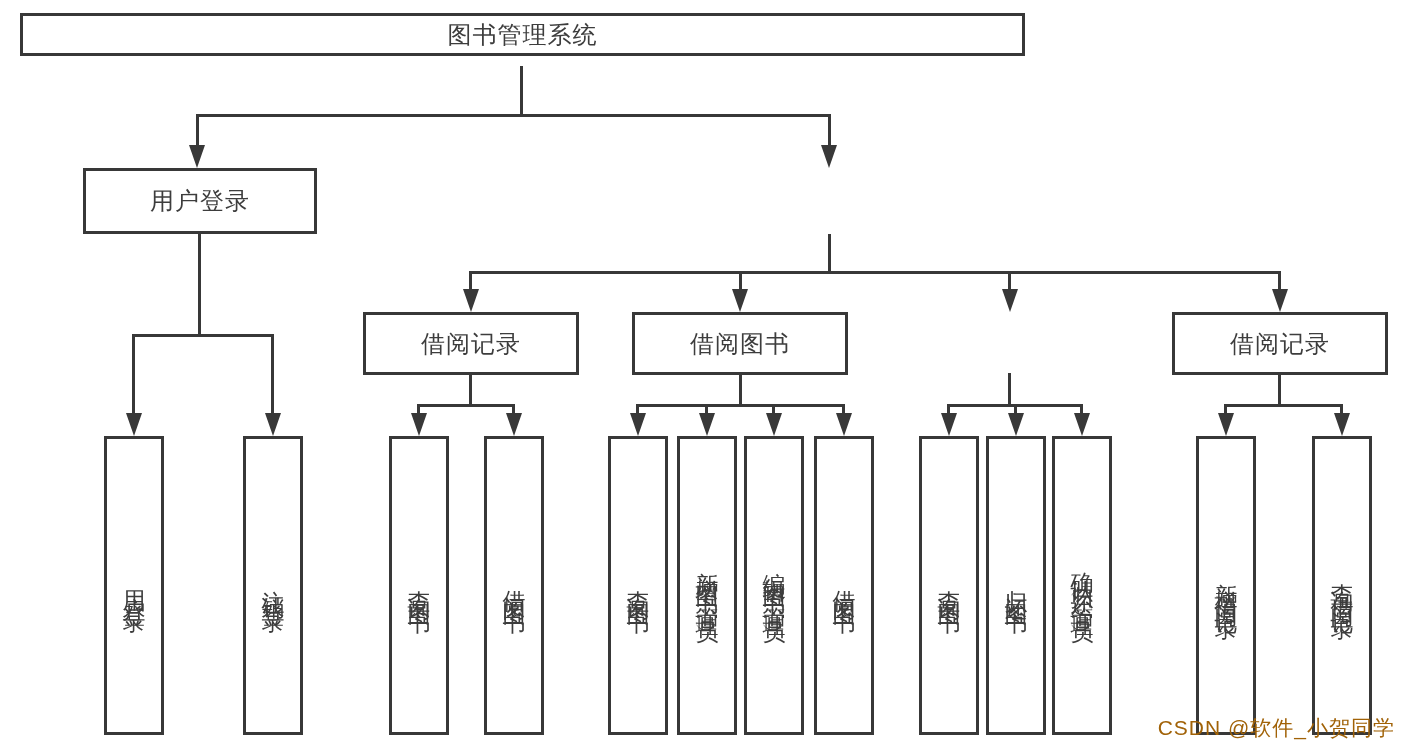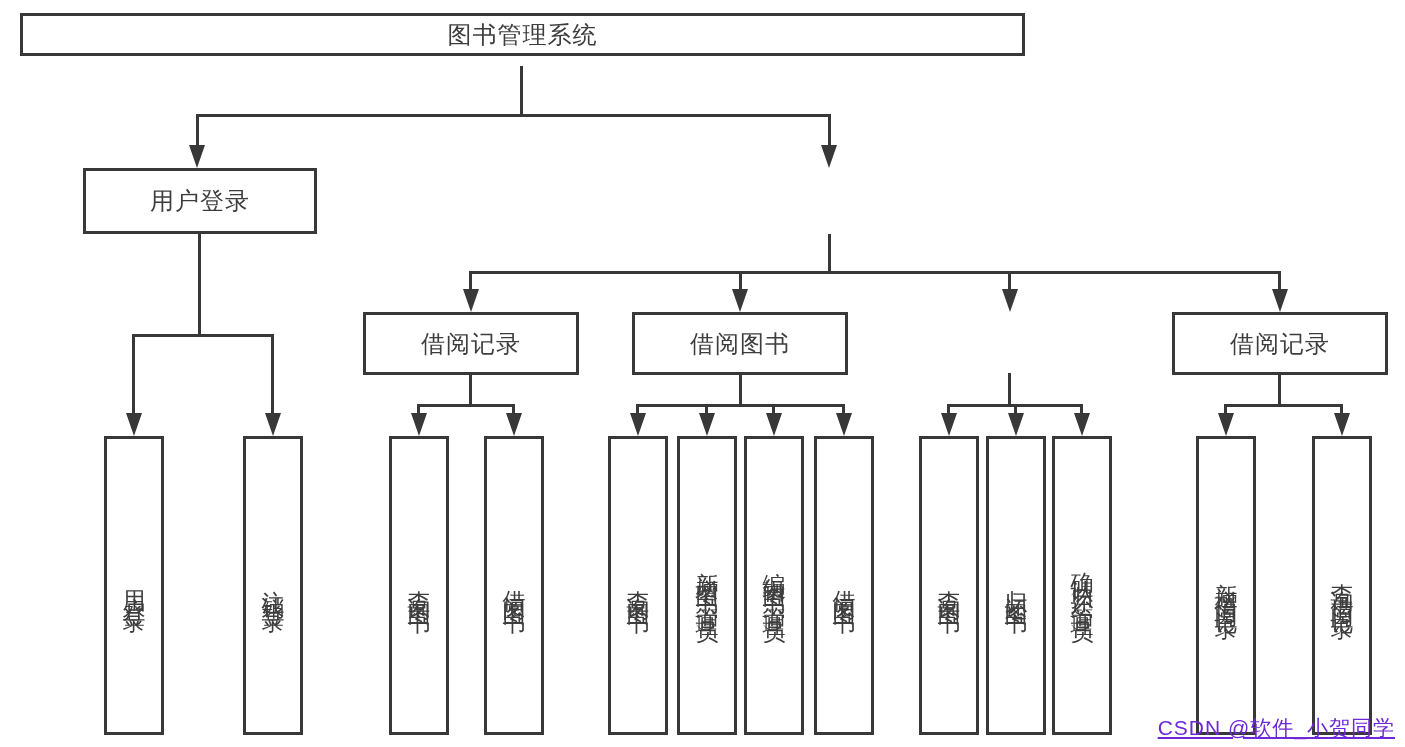--- a/index.html
+++ b/index.html
@@ -37,24 +37,23 @@
   .arrow{
     position:absolute;width:0;height:0;
     border-left:8px solid transparent;
     border-right:8px solid transparent;
     border-top:23px solid #383838;
   }
   .watermark{
     position:absolute;
     right:10px;bottom:5px;
     font-size:21px;
-    color:#6d28d9;
+    color:#a16207;
     letter-spacing:1px;
     white-space:nowrap;
-    text-decoration:underline;
   }
 </style>
 </head>
 <body>
 
 <div id="canvas">
 
   <div class="box hbox" style="left:20px;top:13px;width:1005px;height:43px">图书管理系统</div>
 
   <div class="box hbox" style="left:83px;top:168px;width:234px;height:66px">用户登录</div>

